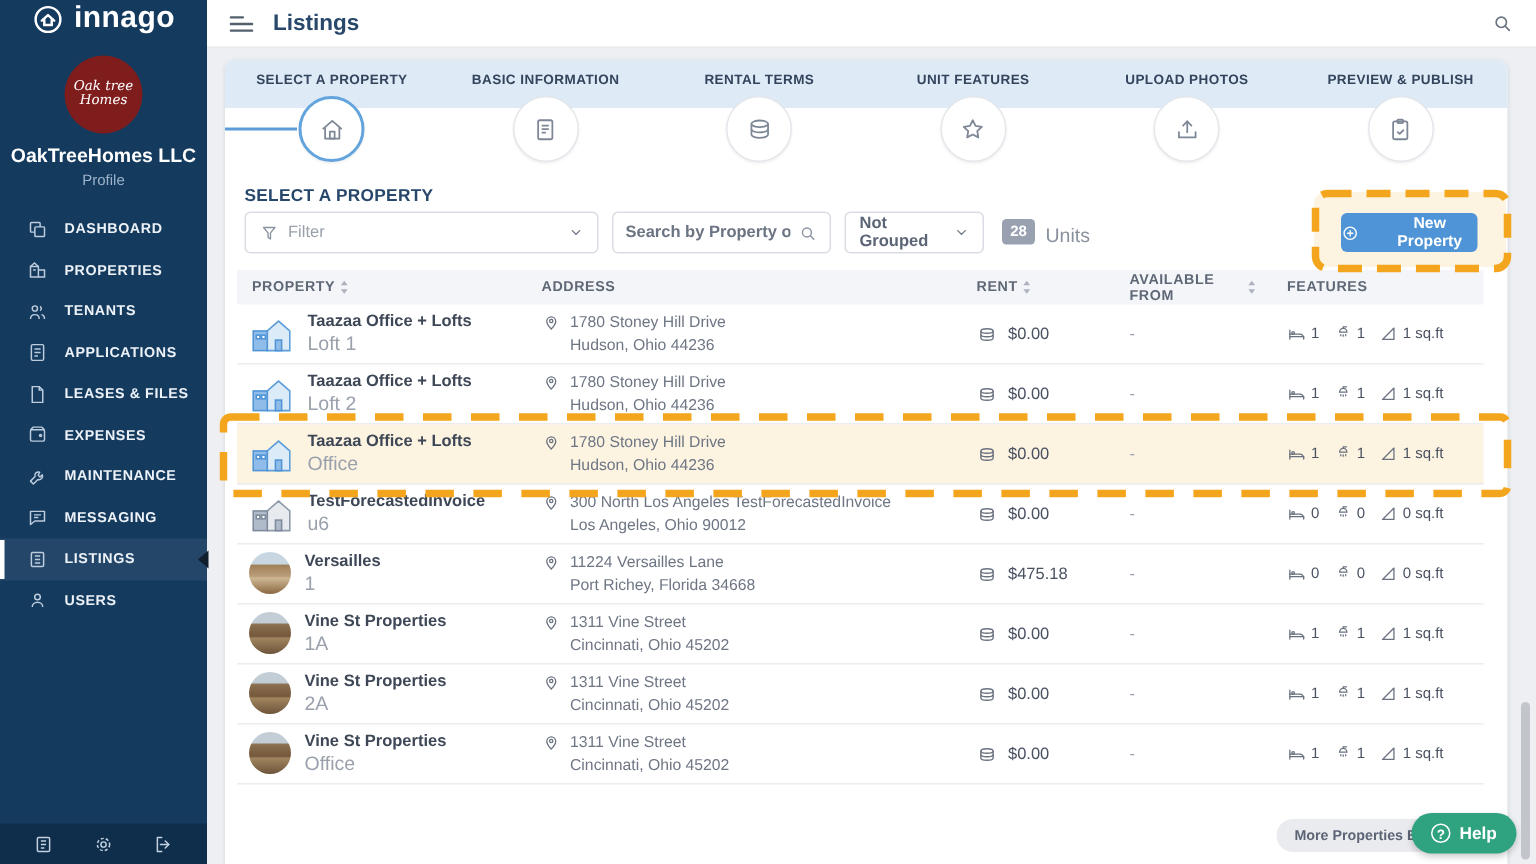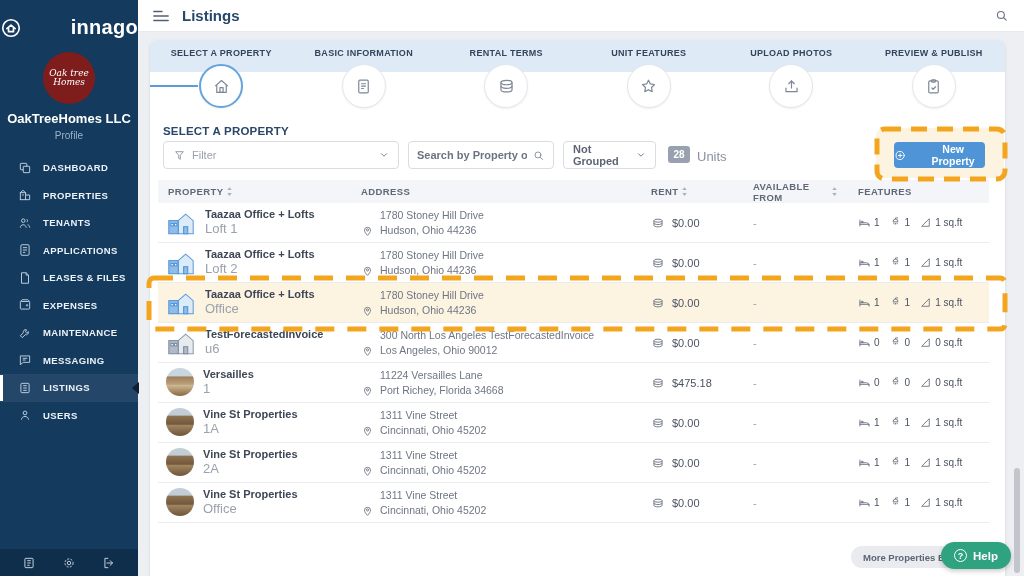--- a/index.html
+++ b/index.html
@@ -2,21 +2,21 @@
 <html><head>
 <meta charset="utf-8">
 <style>
   *{margin:0;padding:0;box-sizing:border-box}
   html,body{width:1024px;height:576px}
   body{position:relative;font-family:"Liberation Sans",sans-serif;background:#EDEFF2;overflow:hidden;font-size:11px;color:#3E4756}
   svg{display:block}
 
   
   .sidebar{position:absolute;left:0;top:0;width:138px;height:576px;background:#143A5E;z-index:3}
-  .logo{display:flex;align-items:center;justify-content:space-between;gap:6px;padding-top:16px}
+  .logo{display:flex;align-items:center;justify-content:center;gap:6px;padding-top:1px}
   .logo svg{width:22px;height:22px;color:#fff}
   .logo-text{font-size:20px;font-weight:bold;color:#fff;letter-spacing:.3px}
   .avatar{width:52px;height:52px;border-radius:50%;background:#7f1d1d;margin:13px auto 7px;display:flex;align-items:center;justify-content:center;text-align:center;font-family:"DejaVu Serif",serif;font-style:italic;font-size:9px;color:#fff;line-height:1.05}
   .org-name{text-align:center;font-size:13px;font-weight:bold;color:#fff}
   .profile-label{text-align:center;font-size:10px;color:#9DB2C9;margin-top:4px}
   .nav{margin-top:13px}
   .nav-item{position:relative;display:flex;align-items:center;gap:11px;height:27.5px;padding-left:18px;font-size:9.5px;font-weight:bold;letter-spacing:.4px;color:#EDF2F8;cursor:pointer}
   .nav-item svg{width:14px;height:14px;color:#BCCCDD;flex:0 0 auto}
   .nav-item.active{background:rgba(255,255,255,.07)}
   .nav-item.active::before{content:"";position:absolute;left:0;top:1px;bottom:1px;width:3px;background:#fff}
@@ -83,21 +83,21 @@
   .prop-icon .b2{fill:#8FBCE8;stroke:#4E94D6}
   .prop-icon .b3{fill:#fff;stroke:#4E94D6}
   .prop-icon.building-gray .b1{fill:#E7EBF0;stroke:#8D99A8}
   .prop-icon.building-gray .b2{fill:#AFBBC9;stroke:#7E8B9C}
   .prop-icon.building-gray .b3{fill:#fff;stroke:#7E8B9C}
   .prop-icon.photo-a,.prop-icon.photo-b{width:28px;height:28px;border-radius:50%}
   .prop-icon.photo-a{background:linear-gradient(180deg,#C7D6E0 0%,#C7D6E0 28%,#A08058 32%,#BB9E7C 58%,#CDB892 62%,#8A6843 100%)}
   .prop-icon.photo-b{background:linear-gradient(180deg,#C2CDD5 0%,#C2CDD5 25%,#8A6F50 30%,#75583C 58%,#A0855F 62%,#6E543A 100%)}
   .prop-name{font-size:11px;font-weight:bold;color:#3E4756;line-height:1.35}
   .prop-unit{font-size:13px;color:#9AA1AC;line-height:1.3}
-  .cell-address{display:flex;align-items:flex-end;gap:6px;padding-left:13px;color:#6E7684;font-size:10.5px;line-height:1.4}
+  .cell-address{display:flex;align-items:flex-start;gap:6px;padding-left:13px;color:#6E7684;font-size:10.5px;line-height:1.4}
   .cell-address svg{width:13px;height:13px;color:#6A7280;flex:0 0 auto}
   .cell-rent{display:flex;align-items:center;gap:7px;padding-left:18px;color:#4A5262;font-size:11px}
   .cell-rent svg{width:14px;height:14px;color:#6A7280}
   .cell-available{padding-left:20px;color:#9AA1AC}
   .cell-features{display:flex;align-items:center;gap:9px;padding-left:20px;color:#4A5262;font-size:10px}
   .feat{display:flex;align-items:center;gap:3px;white-space:nowrap}
   .feat svg{width:13px;height:13px;color:#6A7280}
 
   
   .annotation{position:absolute;pointer-events:none;z-index:6}

